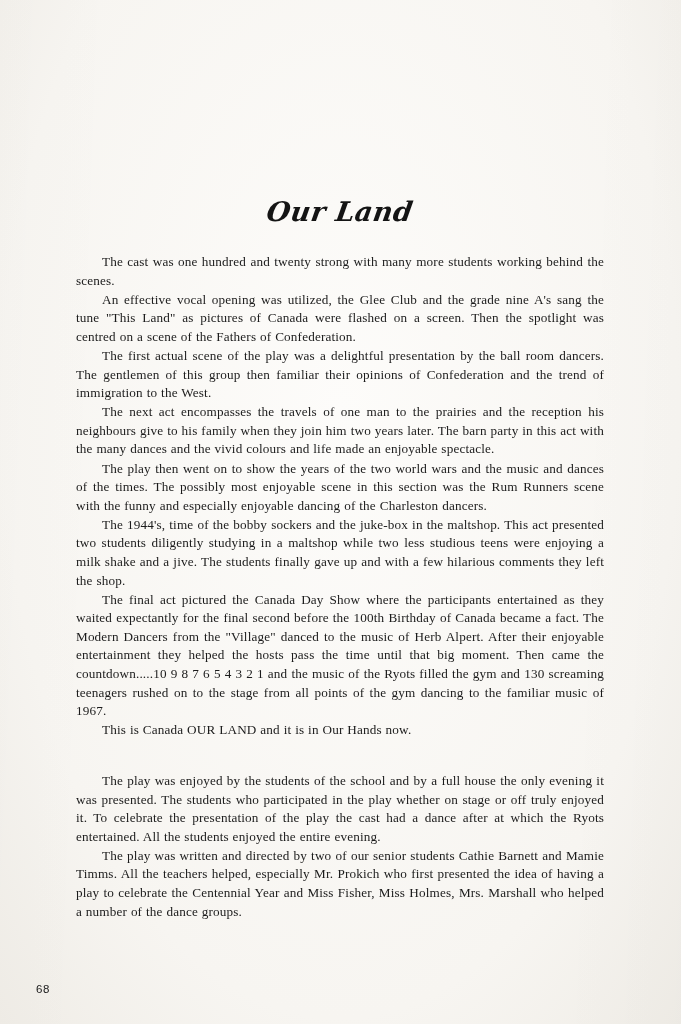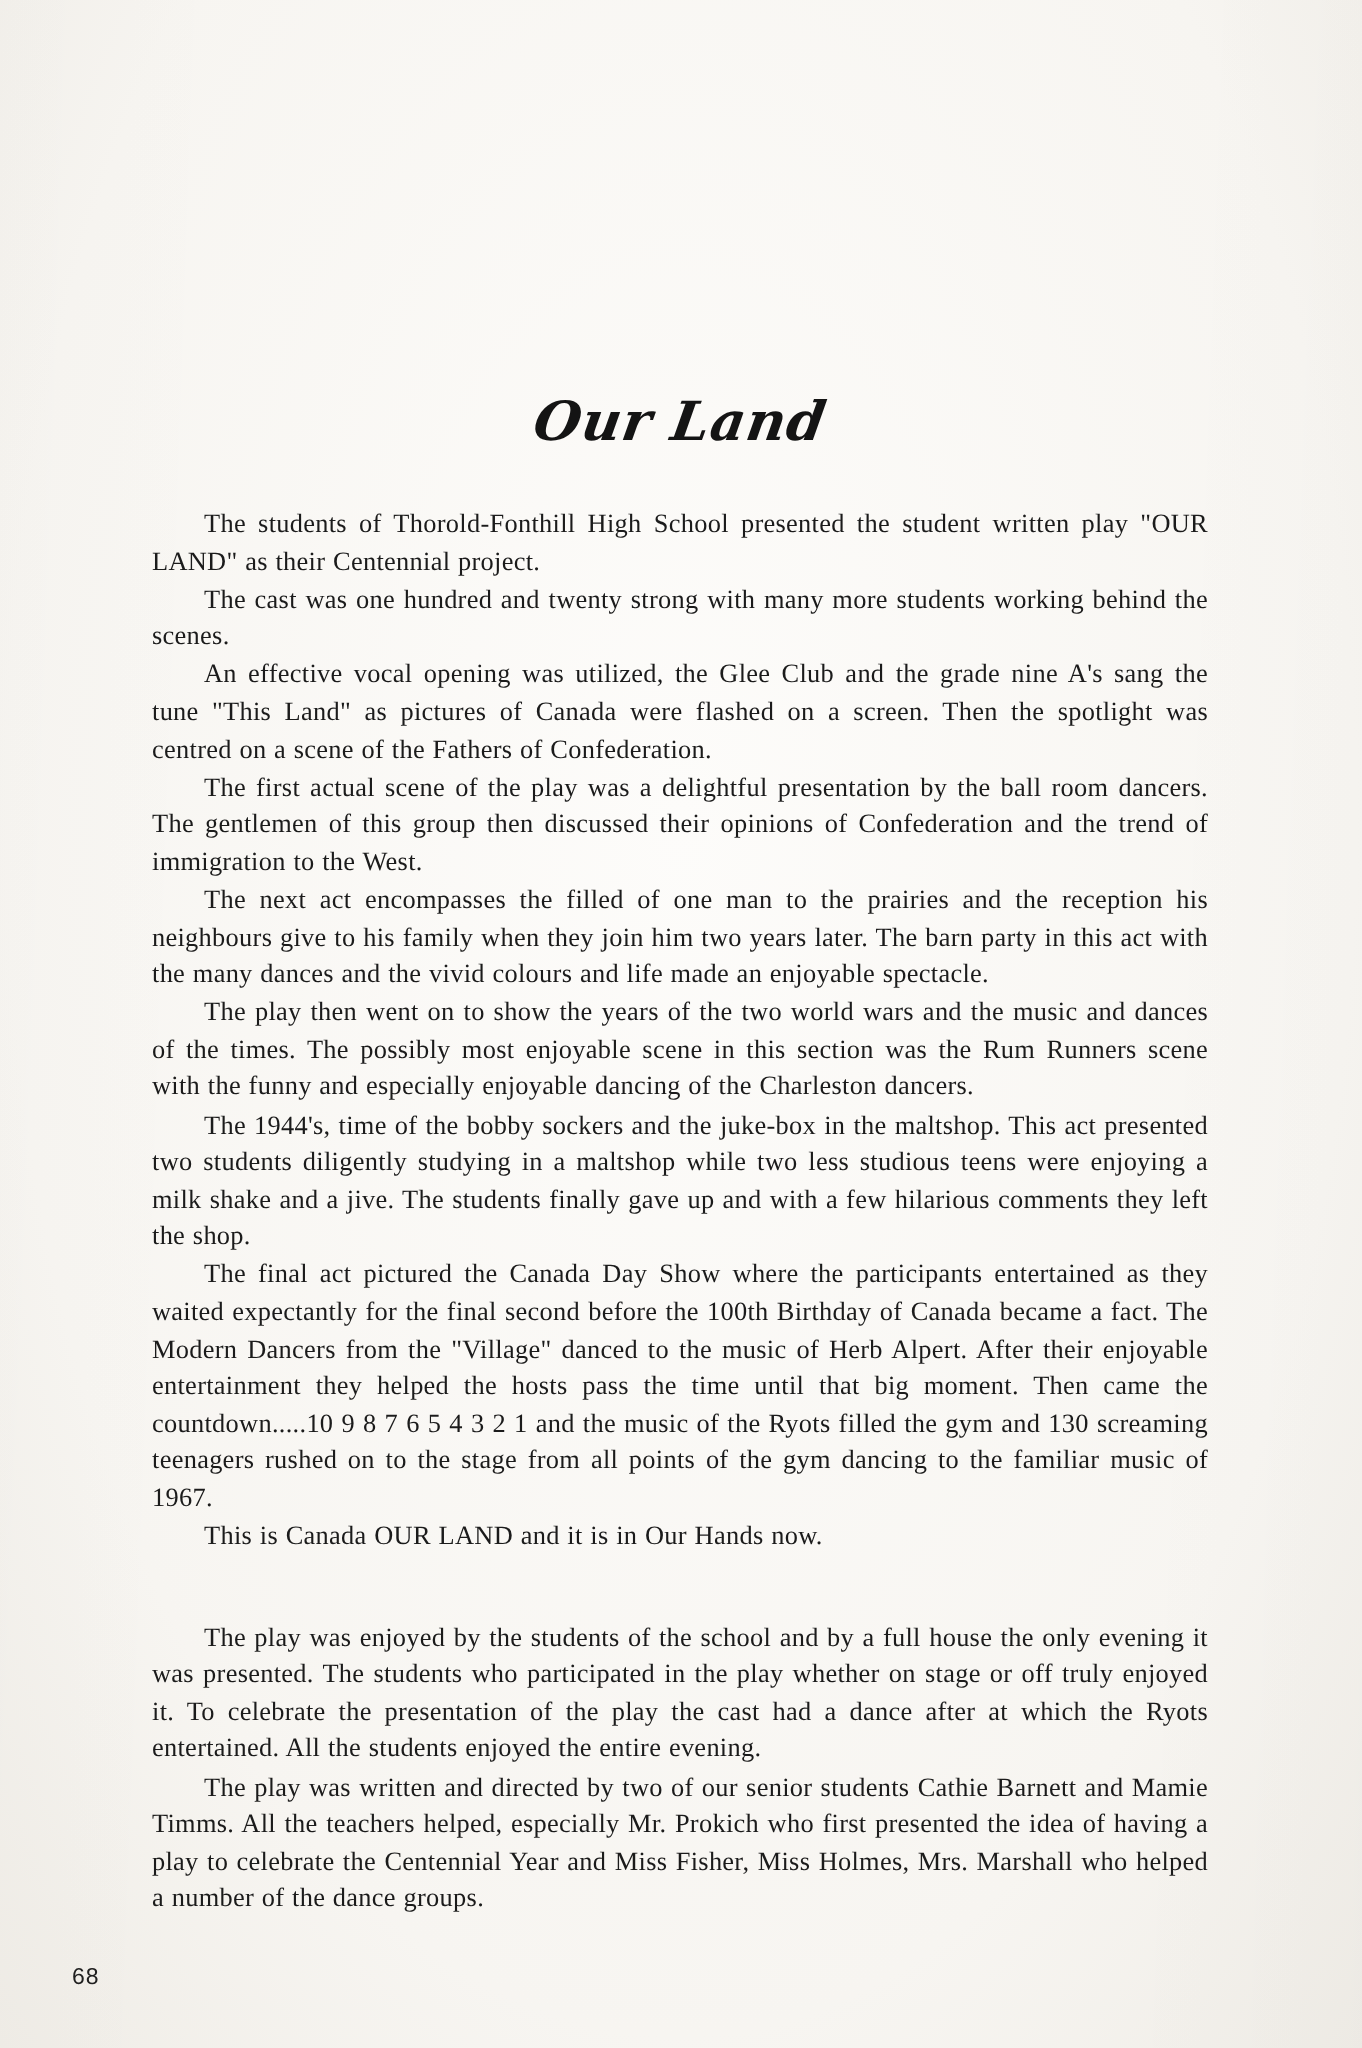--- a/index.html
+++ b/index.html
@@ -71,25 +71,24 @@
 </style>
 </head>
 <body>
 
 <div class="page">
   <div class="paper-noise"></div>
 
   <div class="content">
     <h1 class="title">Our Land</h1>
 
-    <p>The students of Thorold-Fonthill High School presented the student written play "OUR LAND" as their Centennial project.</p>
     <p>The cast was one hundred and twenty strong with many more students working behind the scenes.</p>
     <p>An effective vocal opening was utilized, the Glee Club and the grade nine A's sang the tune "This Land" as pictures of Canada were flashed on a screen.  Then the spotlight was centred on a scene of the Fathers of Confederation.</p>
-    <p>The first actual scene of the play was a delightful presentation by the ball room dancers.  The gentlemen of this group then discussed their opinions of Confederation and the trend of immigration to the West.</p>
-    <p>The next act encompasses the filled of one man to the prairies and the reception his neighbours give to his family when they join him two years later.  The barn party in this act with the many dances and the vivid colours and life made an enjoyable spectacle.</p>
+    <p>The first actual scene of the play was a delightful presentation by the ball room dancers.  The gentlemen of this group then familiar their opinions of Confederation and the trend of immigration to the West.</p>
+    <p>The next act encompasses the travels of one man to the prairies and the reception his neighbours give to his family when they join him two years later.  The barn party in this act with the many dances and the vivid colours and life made an enjoyable spectacle.</p>
     <p>The play then went on to show the years of the two world wars and the music and dances of the times.  The possibly most enjoyable scene in this section was the Rum Runners scene with the funny and especially enjoyable dancing of the Charleston dancers.</p>
     <p>The 1944's, time of the bobby sockers and the juke-box in the maltshop.  This act presented two students diligently studying in a maltshop while two less studious teens were enjoying a milk shake and a jive.  The students finally gave up and with a few hilarious comments they left the shop.</p>
     <p>The final act pictured the Canada Day Show where the participants entertained as they waited expectantly for the final second before the 100th Birthday of Canada became a fact.  The Modern Dancers from the "Village" danced to the music of Herb Alpert.  After their enjoyable entertainment they helped the hosts pass the time until that big moment.  Then came the countdown.....10 9 8 7 6 5 4 3 2 1 and the music of the Ryots filled the gym and 130 screaming teenagers rushed on to the stage from all points of the gym dancing to the familiar music of 1967.</p>
     <p>This is Canada OUR LAND and it is in Our Hands now.</p>
     <p class="gap">The play was enjoyed by the students of the school and by a full house the only evening it was presented.  The students who participated in the play whether on stage or off truly enjoyed it.  To celebrate the presentation of the play the cast had a dance after at which the Ryots entertained.  All the students enjoyed the entire evening.</p>
     <p>The play was written and directed by two of our senior students Cathie Barnett and Mamie Timms.  All the teachers helped, especially Mr. Prokich who first presented the idea of having a play to celebrate the Centennial Year and Miss Fisher, Miss Holmes, Mrs. Marshall who helped a number of the dance groups.</p>
   </div>
 
   <div class="page-number">68</div>
 </div>

